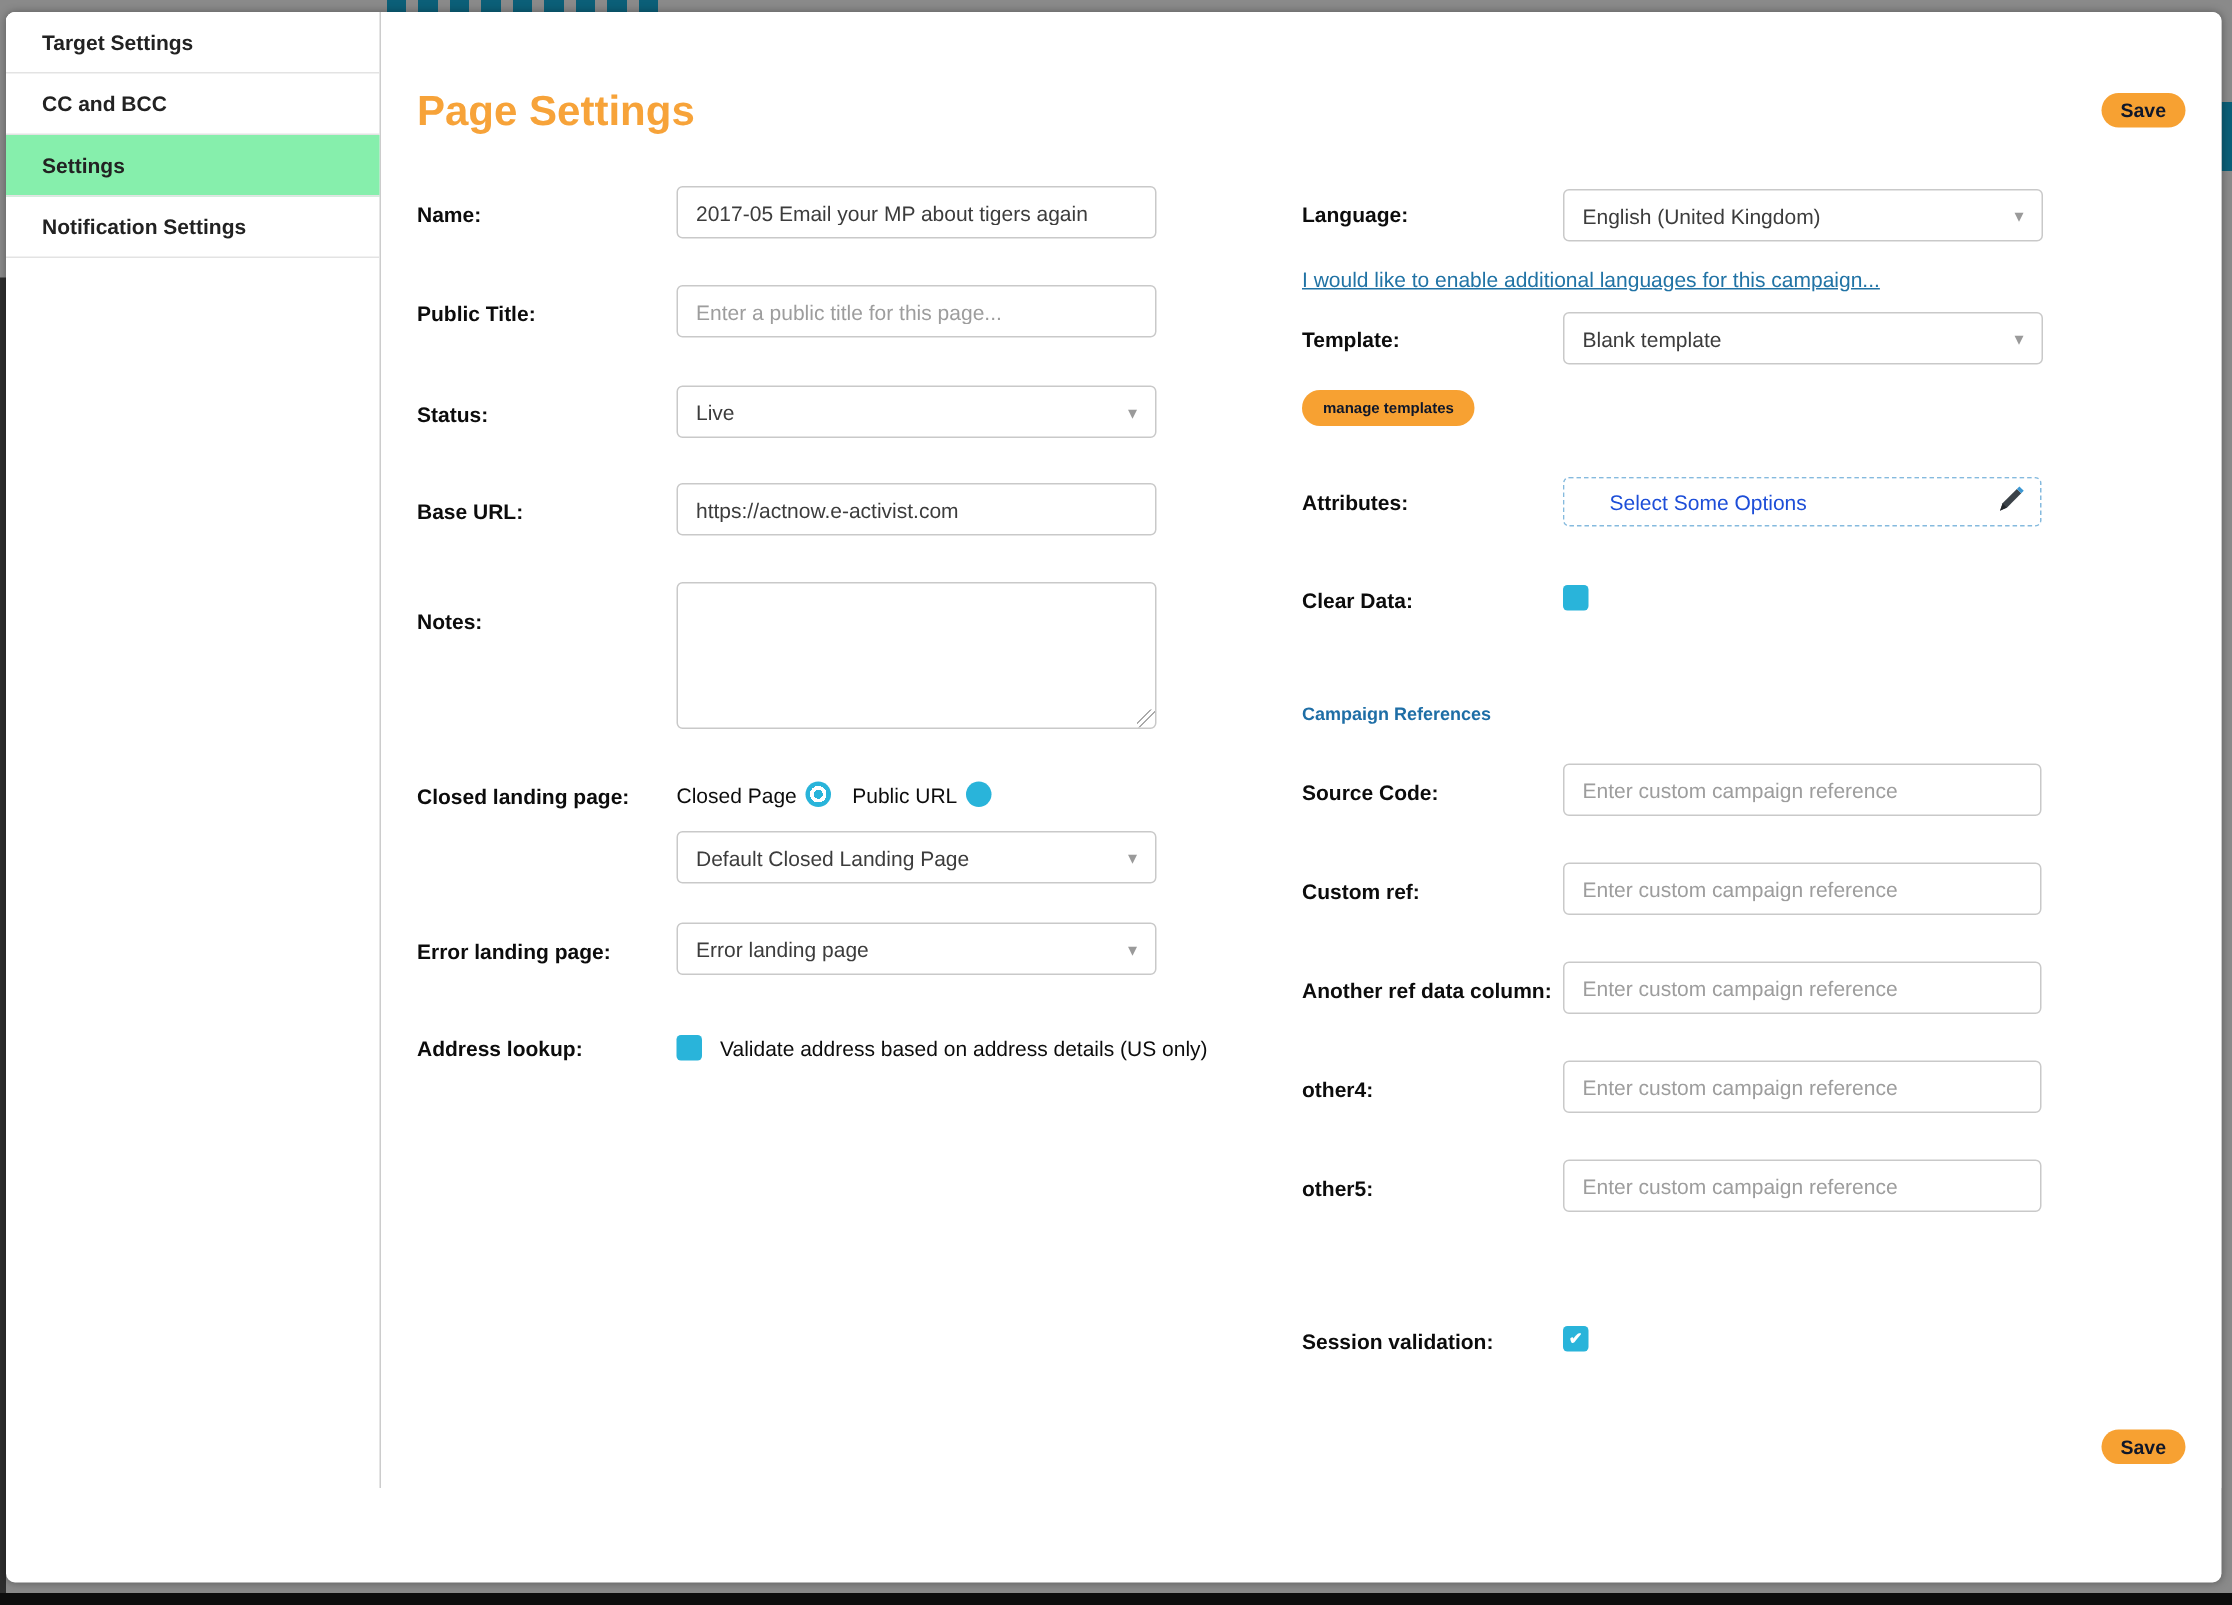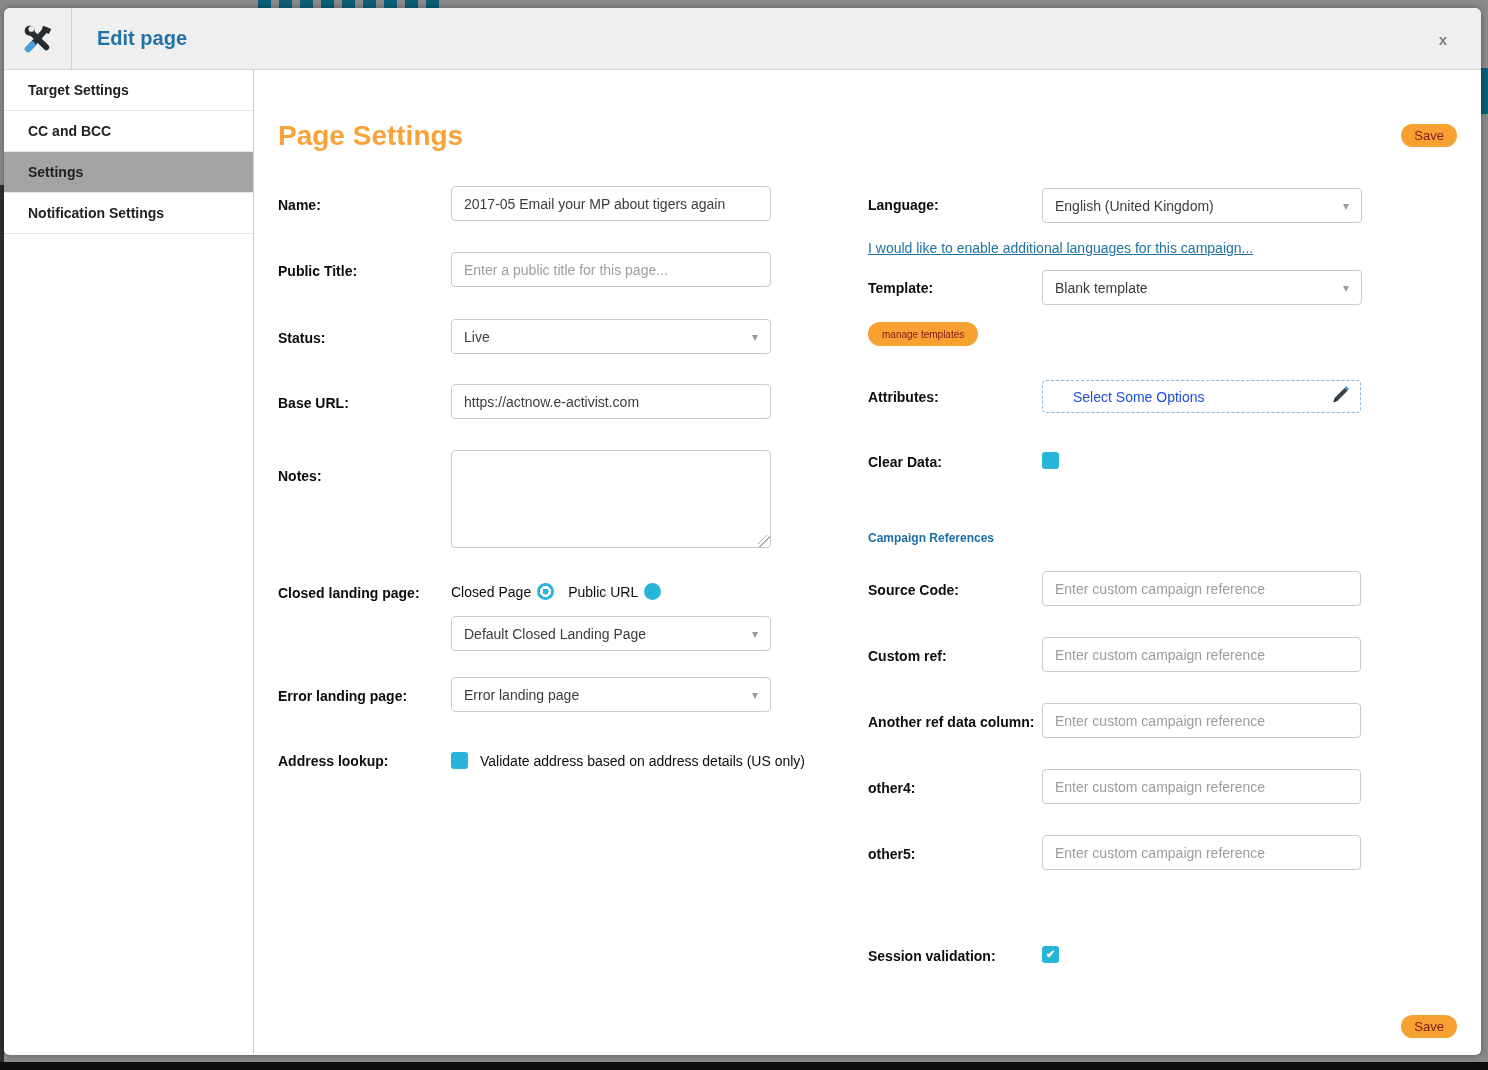--- a/index.html
+++ b/index.html
@@ -27,21 +27,21 @@
     border-right:1px solid #cfcfcf;}
   .modal-title{color:#2272a5;font-size:20px;font-weight:bold;padding-left:25px;}
   .close-x{position:absolute;right:34px;top:50%;transform:translateY(-50%);
     color:#7d7d7d;font-size:15px;font-weight:bold;cursor:pointer;}
 
   .modal-body{position:relative;height:984px;background:#fff;}
   .sidebar{position:absolute;left:0;top:0;bottom:0;width:250px;background:#fff;
     border-right:1px solid #ccc;}
   .side-item{height:41px;display:flex;align-items:center;padding-left:24px;
     font-size:14px;font-weight:bold;color:#222;border-bottom:1px solid #e3e3e3;cursor:pointer;}
-  .side-item.on{background:#a3a3a3;}
+  .side-item.on{background:#86efac;}
 
   .abs{position:absolute;}
   .page-heading{font-size:28px;font-weight:bold;color:#f7a339;}
   .sec-heading{font-size:12px;font-weight:bold;color:#1e6ea6;}
   .flabel{font-size:14px;font-weight:bold;color:#0c0c0c;line-height:18px;}
 
   .tinput{width:320px;height:35px;border:1px solid #c9c9c9;border-radius:4px;background:#fff;
     font-family:"Liberation Sans",sans-serif;font-size:14px;color:#3c3c3c;padding:0 12px;outline:none;}
   .tinput::placeholder{color:#9d9d9d;opacity:1;}
   .w319{width:319px;}
@@ -50,21 +50,21 @@
       linear-gradient(135deg,transparent 0 6px,#aaa 6px 7px,transparent 7px 9px,#aaa 9px 10px,transparent 10px) no-repeat right bottom/12px 12px,
       #fff;}
   .select{width:320px;height:35px;border:1px solid #c9c9c9;border-radius:4px;background:#fff;
     display:flex;align-items:center;padding:0 12px;font-size:14px;color:#3c3c3c;cursor:pointer;}
   .select .caret{margin-left:auto;color:#9a9a9a;font-size:12px;}
   .attr-box{width:319px;height:33px;border:1px dashed #85bade;border-radius:4px;background:#fff;
     display:flex;align-items:center;padding:0 10px;font-size:14px;color:#a2a2a2;cursor:pointer;}
   .attr-box .ph{color:#1d4ed8;margin-left:20px;}
   .pencil{margin-left:auto;}
 
-  .btn{background:#f7a132;color:#7f1d1d;font-weight:normal;border:none;border-radius:12px;
+  .btn{background:#f7a132;color:#0f172a;font-weight:bold;border:none;border-radius:12px;
     cursor:pointer;font-family:"Liberation Sans",sans-serif;}
   .btn.save{height:23px;padding:0 13px;font-size:13px;}
   .btn.manage{height:24px;padding:0 14px;font-size:10px;border-radius:13px;}
 
   .cbx{width:17px;height:17px;border-radius:3px;background:#29b4da;display:inline-flex;
     align-items:center;justify-content:center;cursor:pointer;}
   .cbx::after{content:"";}
   .cbx.on::after{content:"\2714";color:#fff;font-size:11px;font-weight:bold;}
 
   .radio{width:17px;height:17px;border-radius:50%;background:#29b4da;display:inline-block;cursor:pointer;}
@@ -79,36 +79,20 @@
 </head>
 <body>
 
 <div class="bg-top-letters"></div>
 <div class="bg-right-strip"></div>
 <div class="bg-right-teal"></div>
 <div class="bg-left-dark"></div>
 <div class="bg-bottom-bar"></div>
 
 <div class="modal">
-  <div class="modal-header">
-    <div class="icon-cell">
-      <svg width="40" height="40" viewBox="0 0 48 48">
-        <g stroke="#272c30" stroke-width="7" stroke-linecap="round" fill="none">
-          <path d="M16 16 L34 34"></path>
-          <path d="M33 13 L17 31"></path>
-        </g>
-        <path d="M30 8 l10 4 -3 6 -9 -4 z" fill="#272c30"></path>
-        <circle cx="14" cy="14" r="6" fill="#272c30"></circle>
-        <circle cx="16" cy="12" r="3.4" fill="#efefef"></circle>
-        <line x1="12" y1="36" x2="17" y2="31" stroke="#4a9fd8" stroke-width="8" stroke-linecap="round"></line>
-      </svg>
-    </div>
-    <div class="modal-title">Edit page</div>
-    <div class="close-x">x</div>
-  </div>
 
   <div class="modal-body">
     <div class="sidebar">
       <div class="side-item">Target Settings</div>
       <div class="side-item">CC and BCC</div>
       <div class="side-item on">Settings</div>
       <div class="side-item">Notification Settings</div>
     </div>
 
     <div class="abs page-heading" style="left:274px;top:50px;">Page Settings</div>

